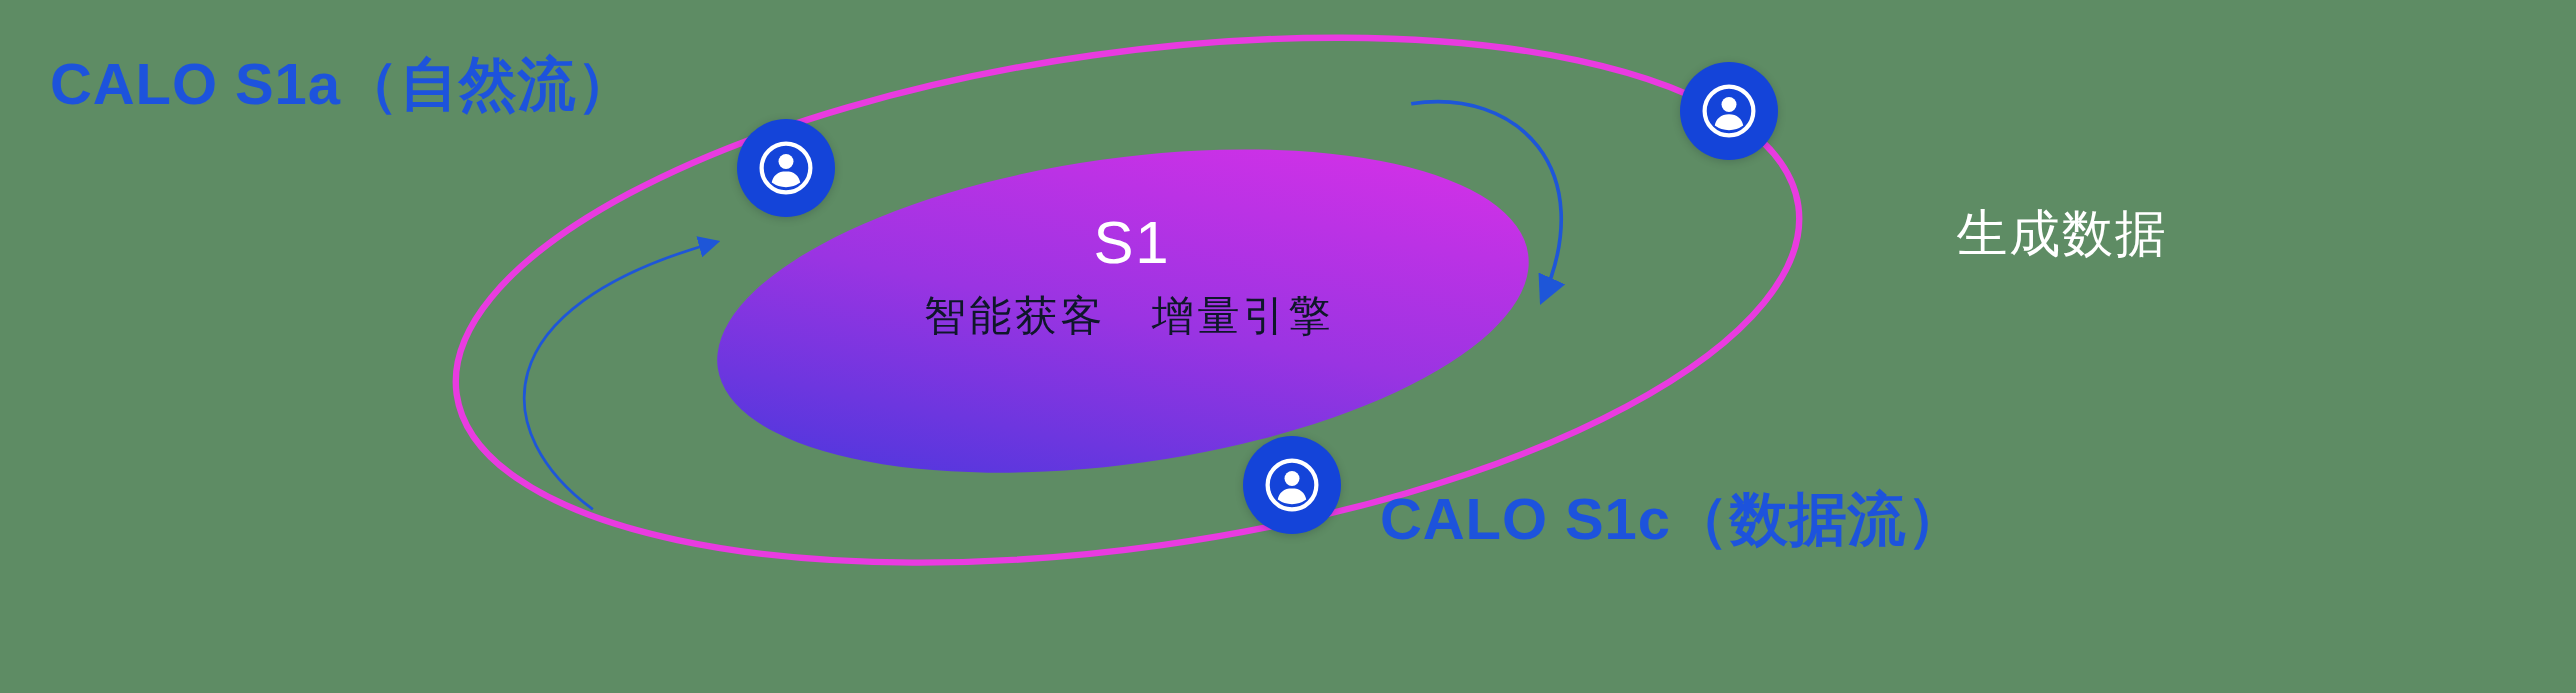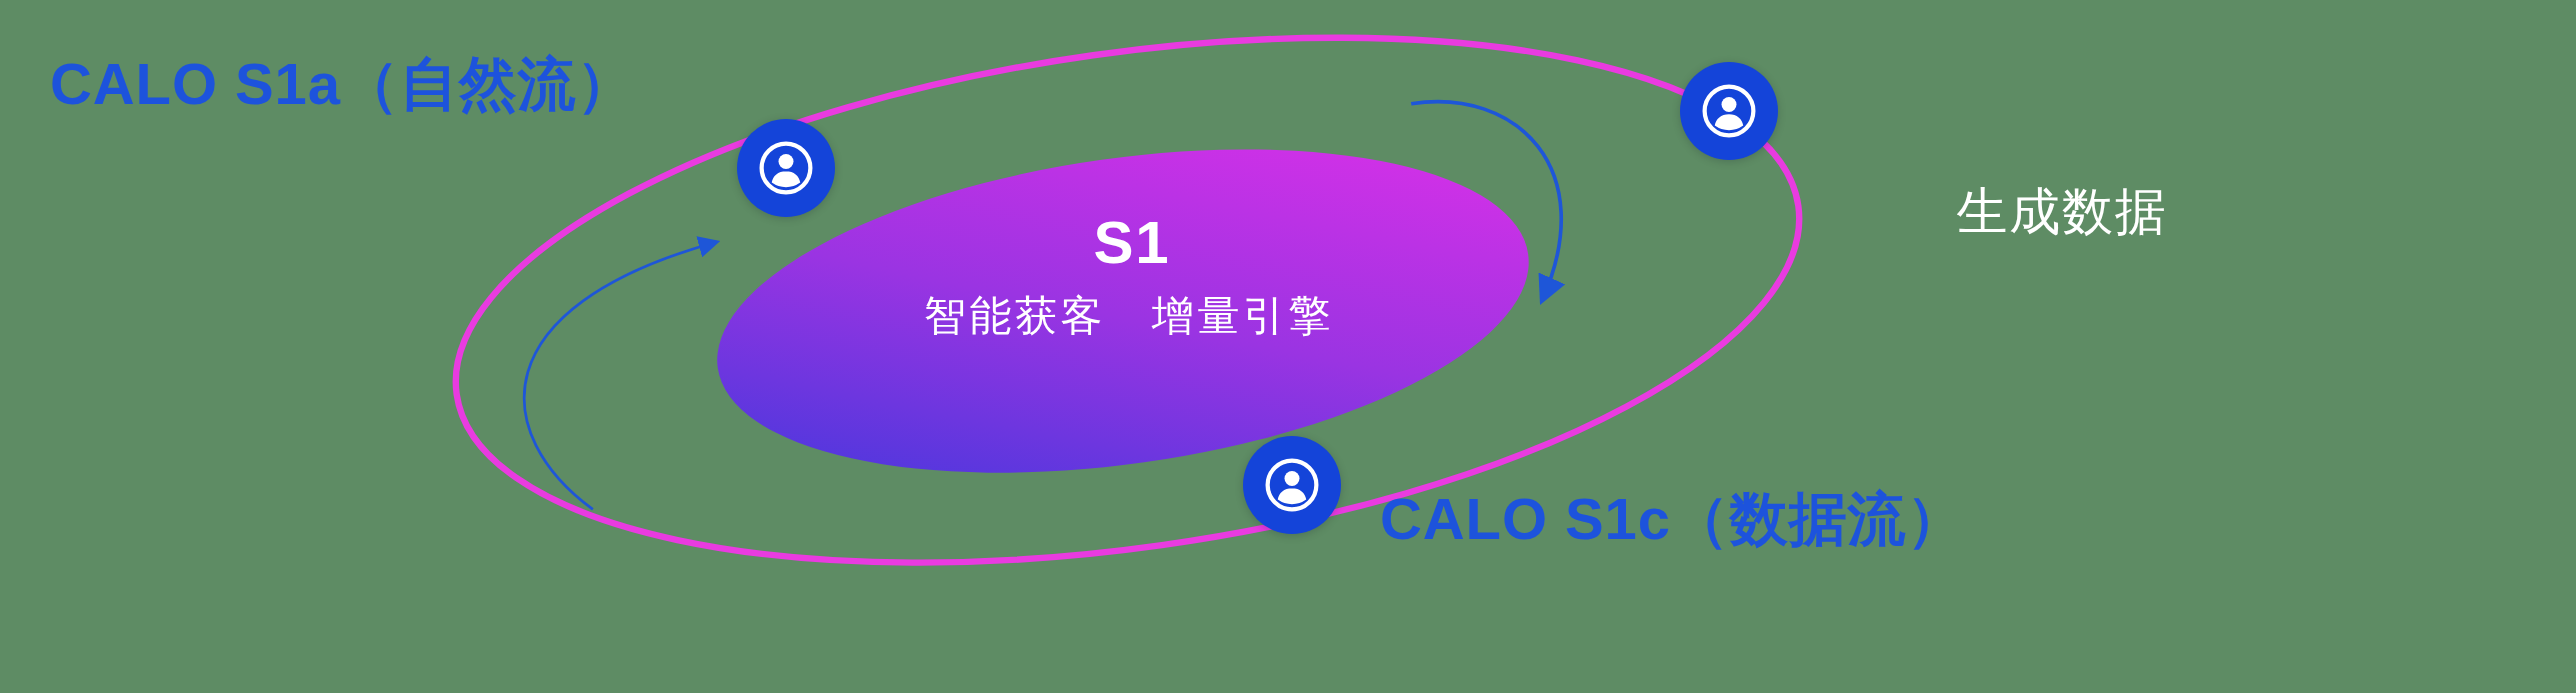--- a/index.html
+++ b/index.html
@@ -35,38 +35,38 @@
     color: #FFFFFF;
     font-size: 51px;
     font-weight: 500;
     letter-spacing: 1.8px;
   }
   .centered { transform: translate(-50%, -50%); }
 
   .label-s1a { left: 50px;   top: 40px; margin-top: 12px; }
   .sub-s1a   { left: 562px;  top: 175px; }
   .label-s1b { left: 1829px; top: 87px; }
-  .sub-s1b   { left: 2062px; top: 212px; }
+  .sub-s1b   { left: 2062px; top: 234px; }
   .label-s1c { left: 1380px; top: 487px; }
   .sub-s1c   { left: 1548px; top: 628px; }
 
   .center-title {
     position: absolute;
     left: 1132px; top: 242px;
     transform: translate(-50%, -50%);
     color: #FFFFFF;
     font-size: 60px;
-    font-weight: 700;
+    font-weight: 400;
     letter-spacing: 1.8px;
   }
   .center-sub {
     position: absolute;
     left: 1129px; top: 316px;
     transform: translate(-50%, -50%);
-    color: #ffffff;
+    color: #0f172a;
     font-size: 42px;
     font-weight: 500;
     letter-spacing: 3.6px;
     white-space: nowrap;
   }
 
   .node {
     position: absolute;
     width: 98px;
     height: 98px;

